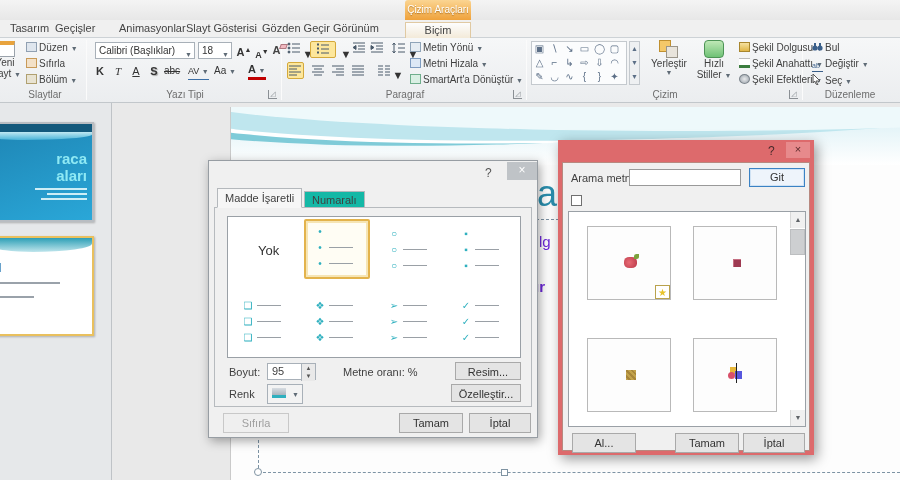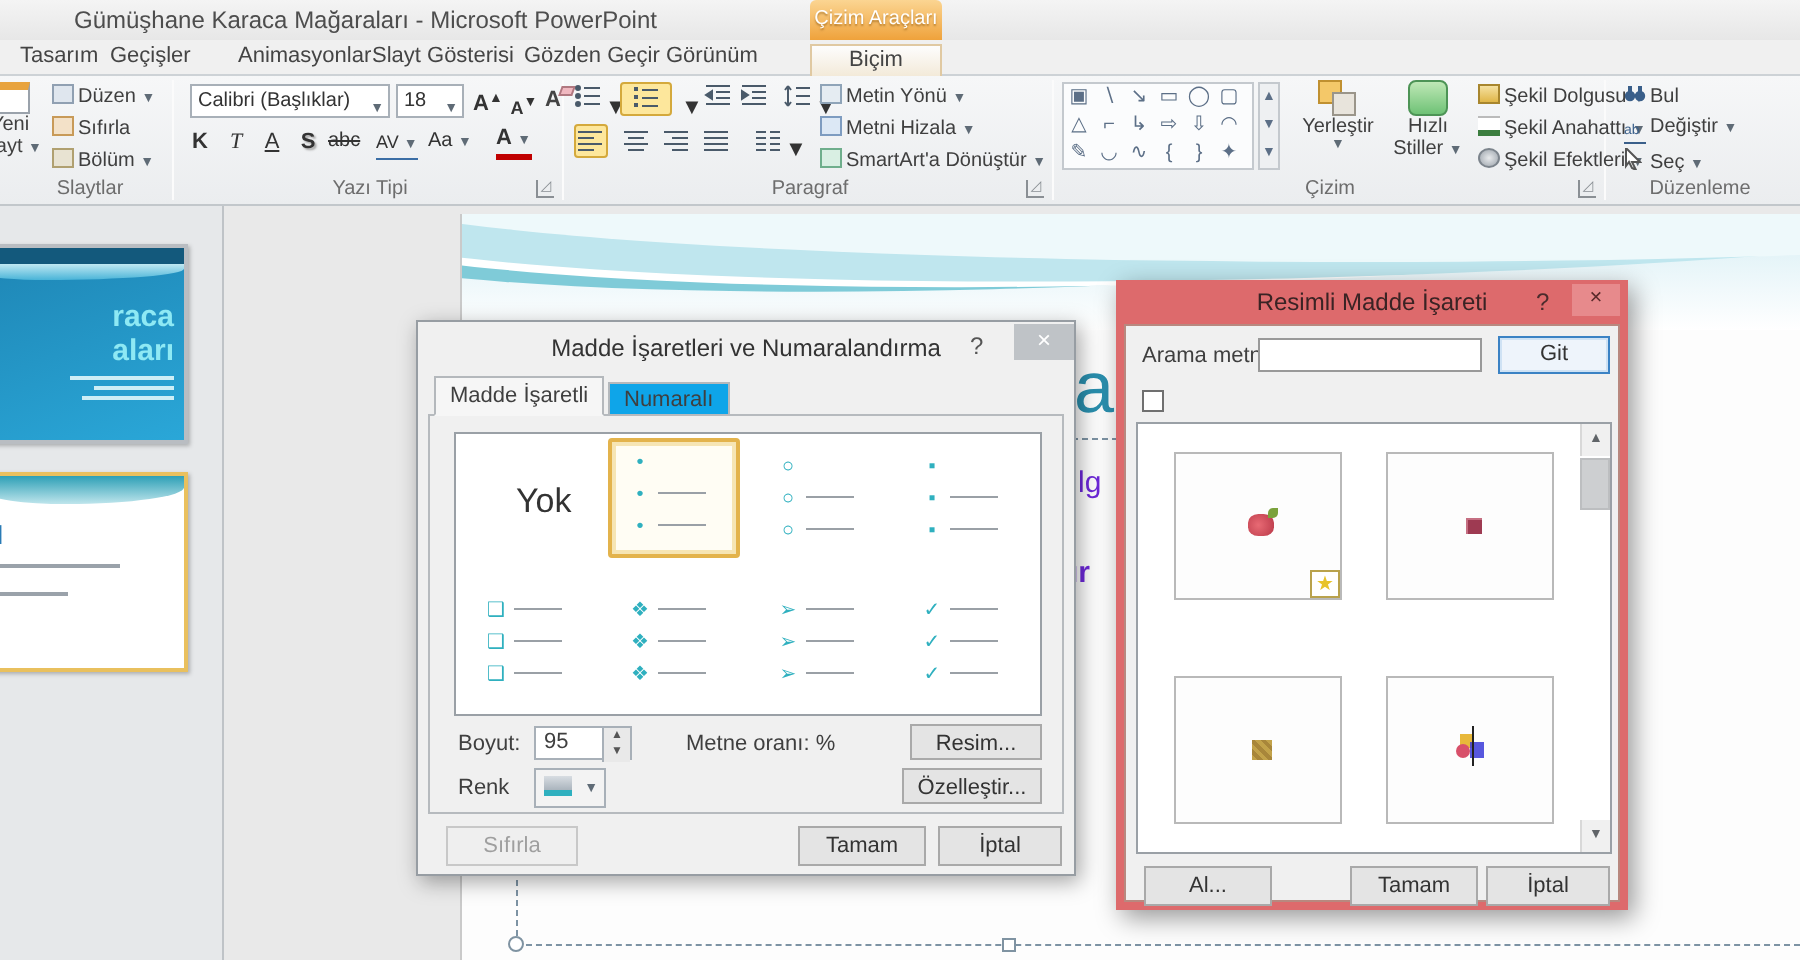--- a/index.html
+++ b/index.html
@@ -54,29 +54,29 @@
   .dlg-btn { position:absolute; height:20px; background:#e4e4e4; border:1px solid #a9a9a9; font-size:11px; color:#333; text-align:center; line-height:18px; }
   .dlg-btn.disabled { color:#9f9f9f; border-color:#c8c8c8; background:#efefef; }
 
   
   #dlg1 { left:208px; top:160px; width:330px; height:278px; background:#f0f0f0; border:1px solid #979da3; box-shadow:2px 3px 10px rgba(0,0,0,.35); z-index:10; }
   #dlg1-title { left:0; top:0; width:100%; height:26px; text-align:center; font-size:12px; color:#333; line-height:26px; }
   #dlg1-help { left:276px; top:5px; font-size:12px; color:#555; }
   #dlg1-close { left:298px; top:1px; width:30px; height:18px; background:#bfc3c7; color:#fff; text-align:center; line-height:17px; font-size:12px; }
   .tab { position:absolute; top:27px; font-size:11px; padding:0 7px; border:1px solid #b4b8bc; }
   .tab.active { background:#f6f6f6; height:20px; line-height:19px; border-bottom:1px solid #f6f6f6; z-index:2; }
-  .tab.idle { background:#0ea5e9; height:24px; line-height:16px; top:30px; }
+  .tab.idle { background:#14b8a6; height:24px; line-height:16px; top:30px; }
   #dlg1-page { left:5px; top:46px; width:318px; height:200px; border:1px solid #b6babe; background:#f0f0f0; }
   #gallery { left:12px; top:8px; width:294px; height:142px; background:#fff; border:1px solid #9aa0a6; }
   .gcell { position:absolute; width:66px; height:60px; padding:6px 0 0 10px; }
   .gcell.sel { border:2px solid #e3b34c; border-radius:2px; background:#fffdf4; box-shadow:inset 0 0 0 2px #f6e5b4; padding:4px 0 0 8px; }
   .brow { height:16px; white-space:nowrap; }
   .bg { color:#2fb0bf; font-size:10px; display:inline-block; width:12px; text-align:center; }
   .bln { display:inline-block; width:24px; height:1px; background:#9aa0a6; vertical-align:3px; margin-left:3px; }
-  #yok { font-size:17px; color:#333; line-height:48px; padding-left:16px; }
+  #yok { font-size:13px; color:#333; line-height:48px; padding-left:16px; }
   .spin { position:absolute; width:49px; height:17px; background:#fff; border:1px solid #a8b0b8; font-size:11px; padding-left:4px; line-height:15px; }
   .spin-arrows { position:absolute; width:14px; height:17px; border-left:1px solid #a8b0b8; right:0; top:0; font-size:6px; color:#555; text-align:center; line-height:8px; background:#e9e9e9; }
   #renk-drop { position:absolute; width:36px; height:20px; background:#f3f3f3; border:1px solid #a8b0b8; }
   #renk-swatch { position:absolute; left:4px; top:3px; width:14px; height:10px; background:linear-gradient(#d8dde2,#aab4bd); border-bottom:3px solid #2fb0bf; }
 
   
   #dlg2 { left:558px; top:140px; width:256px; height:315px; background:#dd6a6c; z-index:20; box-shadow:3px 4px 12px rgba(0,0,0,.4); }
   #dlg2-title { left:0; top:0; width:100%; height:22px; text-align:center; font-size:12px; color:#3a2324; line-height:22px; }
   #dlg2-help { left:210px; top:4px; font-size:12px; color:#4a2b2c; }
   #dlg2-close { left:228px; top:2px; width:24px; height:16px; background:#e78a8c; color:#5a2a2b; text-align:center; line-height:15px; font-size:11px; }
@@ -88,21 +88,20 @@
   .pcell { position:absolute; width:84px; height:74px; border:1px solid #b9b9b9; background:#fdfdfd; }
   .sb { position:absolute; right:0; width:15px; background:#f0f0f0; border-left:1px solid #d8d8d8; text-align:center; color:#606468; font-size:7px; }
   #al-btn { left:9px; top:270px; width:64px; }
   #d2-ok { left:112px; top:270px; width:64px; }
   #d2-cancel { left:180px; top:270px; width:62px; }
 </style>
 </head>
 <body>
 
 <div class="abs" id="titlebar">
-  <div class="abs" id="win-title">Gümüşhane Karaca Mağaraları - Microsoft PowerPoint</div>
   <div class="abs" id="ctx-tab-group">Çizim Araçları</div>
 </div>
 
 <div class="abs" id="tabrow">
   <span class="rtab" style="left:10px">Tasarım</span>
   <span class="rtab" style="left:55px">Geçişler</span>
   <span class="rtab" style="left:119px">Animasyonlar</span>
   <span class="rtab" style="left:186px">Slayt Gösterisi</span>
   <span class="rtab" style="left:262px">Gözden Geçir</span>
   <span class="rtab" style="left:333px">Görünüm</span>
@@ -315,21 +314,20 @@
   <div class="dashedh" style="left:300px; top:112px; width:28px;"></div>
   <div class="frag" style="left:308px; top:126px; font-size:15px;">lg</div>
   <div class="frag" style="left:304px; top:171px; font-size:15px; font-weight:bold;">ır</div>
 </div>
 <div class="dashedv" style="left:258px; top:440px; height:33px;"></div>
 <div class="dashedh" style="left:258px; top:472px; width:642px;"></div>
 <div class="handle-c" style="left:254px; top:468px;"></div>
 <div class="handle-s" style="left:501px; top:469px;"></div>
 
 <div class="abs" id="dlg1">
-  <div class="abs" id="dlg1-title">Madde İşaretleri ve Numaralandırma</div>
   <div class="abs" id="dlg1-help">?</div>
   <div class="abs" id="dlg1-close">×</div>
   <div class="tab active" style="left:8px;">Madde İşaretli</div>
   <div class="tab idle" style="left:95px;">Numaralı</div>
 
   <div class="abs" id="dlg1-page">
     <div class="abs" id="gallery">
       <div class="gcell" style="left:4px; top:4px;">
         <div id="yok">Yok</div>
       </div>
@@ -386,21 +384,20 @@
     </div>
     <div class="dlg-btn" style="left:236px; top:176px; width:70px; height:18px;">Özelleştir...</div>
   </div>
 
   <div class="dlg-btn disabled" style="left:14px; top:252px; width:66px;">Sıfırla</div>
   <div class="dlg-btn" style="left:190px; top:252px; width:64px;">Tamam</div>
   <div class="dlg-btn" style="left:260px; top:252px; width:62px;">İptal</div>
 </div>
 
 <div class="abs" id="dlg2">
-  <div class="abs" id="dlg2-title">Resimli Madde İşareti</div>
   <div class="abs" id="dlg2-help">?</div>
   <div class="abs" id="dlg2-close">×</div>
   <div class="abs" id="dlg2-body">
     <span class="abs" style="left:8px; top:9px;">Arama metni:</span>
     <input id="search-input" type="text" value="" style="">
     <div class="abs" id="go-btn">Git</div>
     <div class="abs" id="office-check"></div>
 
     <div class="abs" id="listbox">
       <div class="pcell" style="left:18px; top:14px;">

